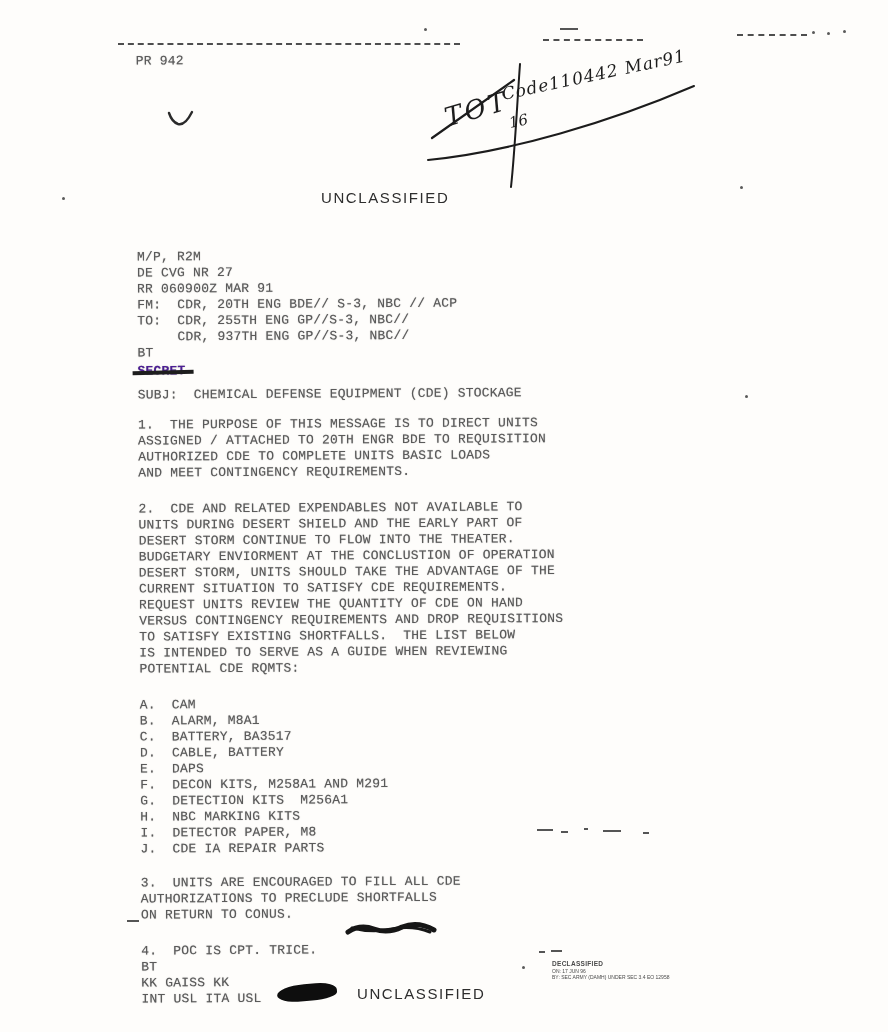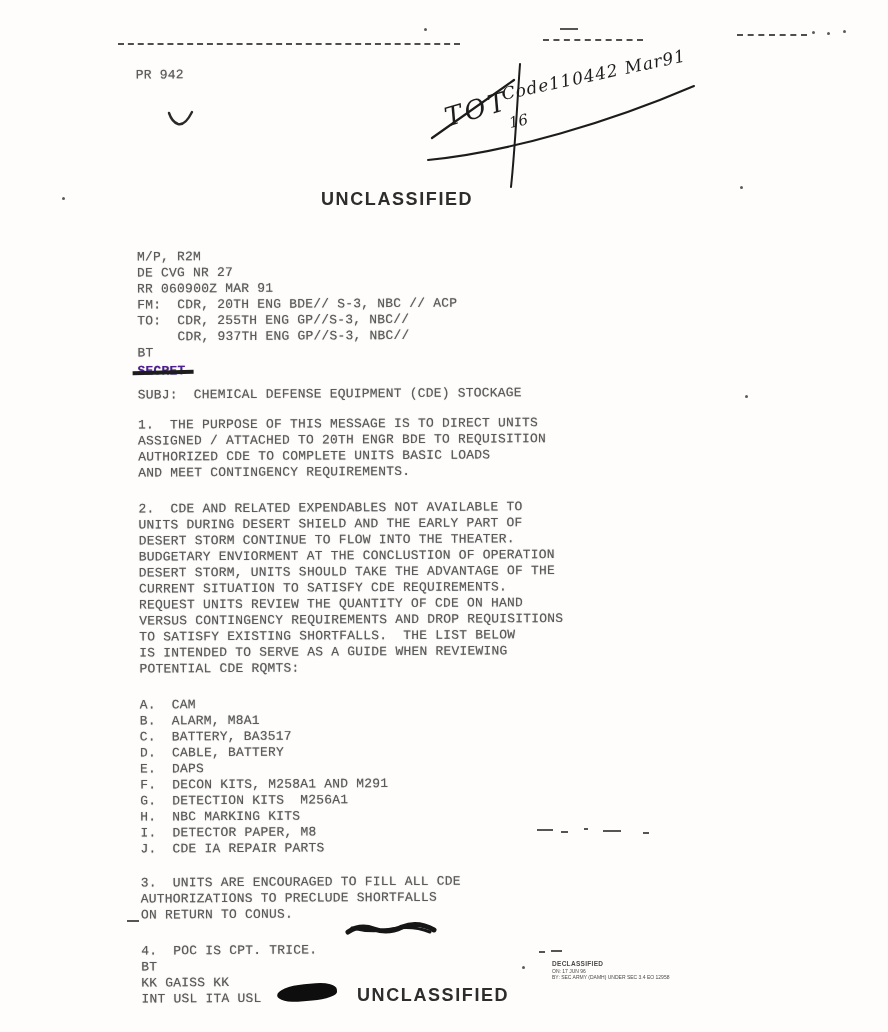--- a/index.html
+++ b/index.html
@@ -10,36 +10,36 @@
   }
   
   .typed { position:absolute; inset:0; transform:rotate(-0.35deg); transform-origin:400px 600px; }
   .mono {
     position:absolute; margin:0;
     font-family:"Liberation Mono","DejaVu Sans Mono",monospace;
     font-size:13px; line-height:16px; letter-spacing:0.2px;
     color:#5a5a5a; white-space:pre;
     text-shadow:0 0 1px rgba(70,70,70,.55);
   }
-  .docnum { left:139px; top:66px; }
+  .docnum { left:139px; top:52px; }
   .header-block { left:139px; top:248px; }
   .secret { left:139px; top:362px; font-weight:bold; color:#4c1d95; }
   .secret::after {
     content:""; position:absolute; left:-5px; right:-8px; top:7px; height:4px;
     background:#1d1d1d; transform:rotate(-1deg);
   }
   .subject { left:139px; top:386px; }
   .para1 { left:139px; top:416px; }
   .para2 { left:139px; top:500px; }
   .eqlist { left:139px; top:696px; }
   .para3 { left:139px; top:874px; }
   .closing { left:139px; top:942px; }
 
   .classification {
-    position:absolute; font-weight:bold; font-size:18px; letter-spacing:1.6px;
+    position:absolute; font-weight:normal; font-size:15px; letter-spacing:1.6px;
     color:#2d2d2d; font-family:"Liberation Sans",sans-serif;
   }
   .classification.top { left:321px; top:189px; }
   .classification.bottom { left:357px; top:985px; }
 
   
   .hw { position:absolute; color:#1c1c1c; font-family:"DejaVu Serif",serif; font-style:italic; white-space:nowrap; }
   .hw.tot { left:444px; top:94px; font-size:26px; letter-spacing:3px; transform:rotate(-16deg); }
   .hw.datecode { left:504px; top:84px; font-size:17px; letter-spacing:1px; transform:rotate(-12deg); transform-origin:left bottom; }
   .hw.initials { left:509px; top:112px; font-size:15px; transform:rotate(-12deg); }

